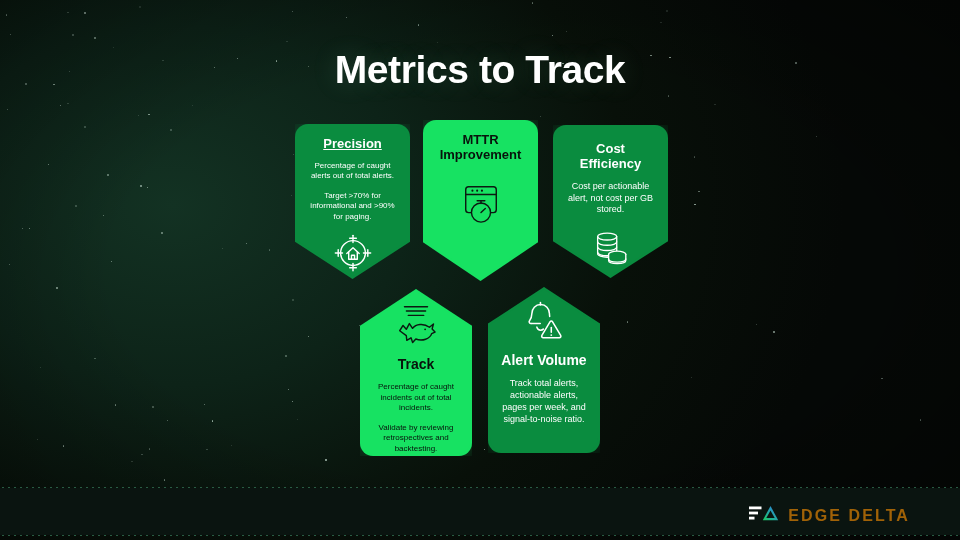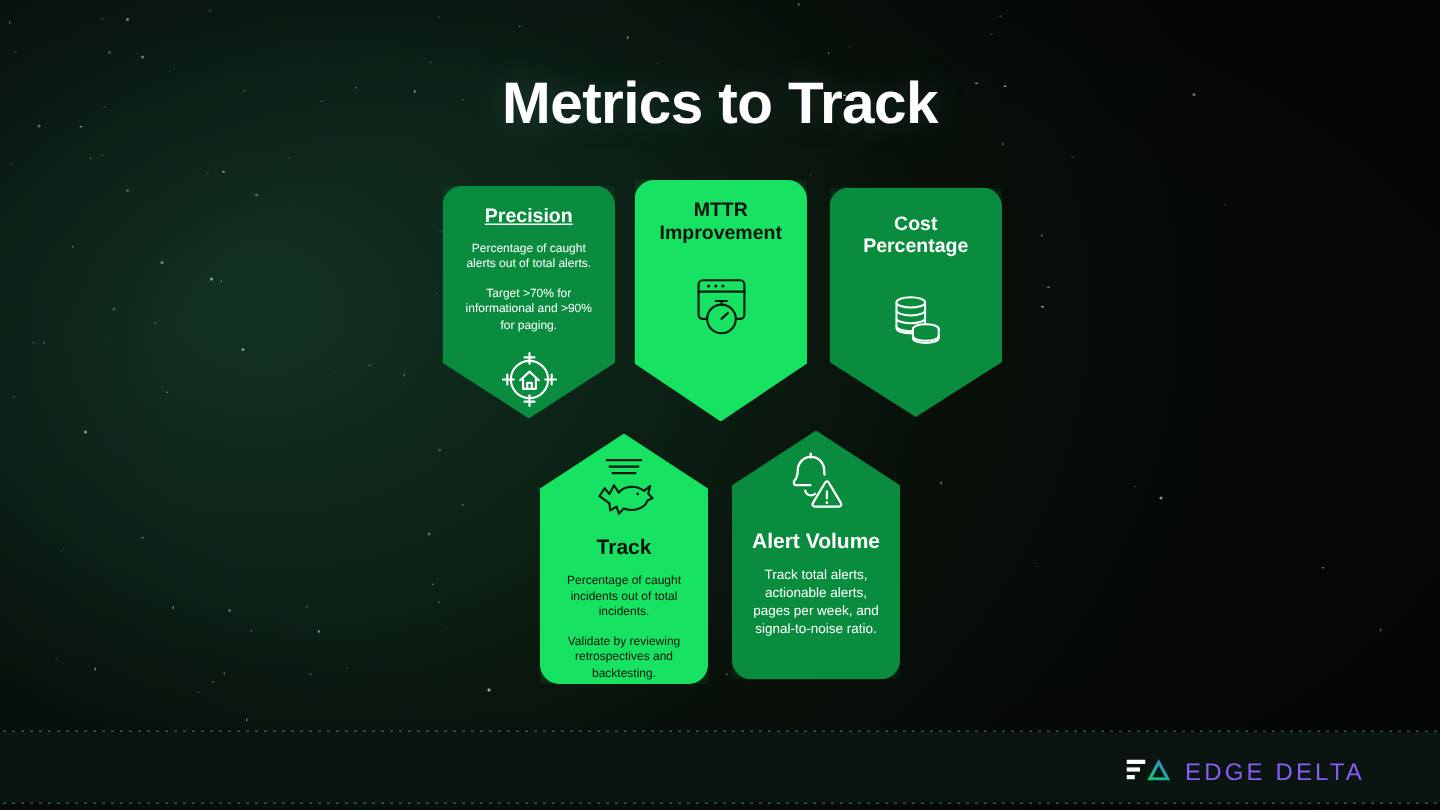--- a/index.html
+++ b/index.html
@@ -106,21 +106,21 @@
   #divider-bottom{ top:535px; }
   #footer-band{
     position:absolute; left:0; top:488px; width:100%; height:47px;
     background:#0a1410;
   }
   #logo{
     position:absolute; right:50px; top:503px;
     display:flex; align-items:center; gap:9px;
   }
   #logo-text{
-    color:#8b5cf6; font-size:16px; font-weight:normal; letter-spacing:2.1px;
+    color:#a16207; font-size:16px; font-weight:bold; letter-spacing:2.1px;
   }
 </style>
 </head>
 <body>
 
 <div id="bg-base"></div>
 <div id="stars">
     <i style="left: 626.5px; top: 321.2px; width: 1.4px; height: 1.4px; opacity: 0.5;"></i>
     <i style="left: 213.6px; top: 67.1px; width: 1.4px; height: 1.4px; opacity: 0.6;"></i>
     <i style="left: 368.8px; top: 181.9px; width: 1.4px; height: 1.4px; opacity: 0.49;"></i>
@@ -291,22 +291,23 @@
         <line x1="23" y1="18.5" x2="23" y2="21.5"></line>
         <line x1="23" y1="31" x2="27.5" y2="26.8"></line>
       </svg>
     </div>
   </div>
 </div>
 
 <div class="card down green-dark dark-card" id="card-cost">
   <div class="card-inner" style="background:#0a8c3f;"></div>
   <div class="card-body" style="padding-top:17px;">
-    <div class="c-title" style="font-size:13px;">Cost Percentage</div>
-    <div class="c-gap"></div>
+    <div class="c-title" style="font-size:13px;">Cost Efficiency</div>
+    <div class="c-gap"></div>
+    <div class="c-text" style="font-size:9px; max-width:100px;">Cost per actionable alert, not cost per GB stored.</div>
     <div class="icon-wrap" style="margin-top:12px;">
       <svg width="44" height="42" viewBox="0 0 46 44" fill="none" stroke="#ffffff" stroke-width="1.4" stroke-linecap="round" stroke-linejoin="round">
         <ellipse cx="19" cy="9" rx="10" ry="3.6"></ellipse>
         <path d="M9 9 V27 c0 2 4.5 3.6 10 3.6 S29 29 29 27 V9"></path>
         <path d="M9 14.5 c0 2 4.5 3.6 10 3.6 S29 16.5 29 14.5"></path>
         <path d="M9 20 c0 2 4.5 3.6 10 3.6 S29 22 29 20"></path>
         <path d="M9 25.5 c0 2 4.5 3.6 10 3.6 S29 27.5 29 25.5"></path>
         <ellipse cx="29.5" cy="27.5" rx="9" ry="3.3" fill="#0a8c3f"></ellipse>
         <path d="M20.5 27.5 V34 c0 1.9 4 3.3 9 3.3 s9-1.4 9-3.3 V27.5" fill="#0a8c3f"></path>
         <path d="M20.5 32.5 c0 1.9 4 3.3 9 3.3 s9-1.4 9-3.3"></path>

